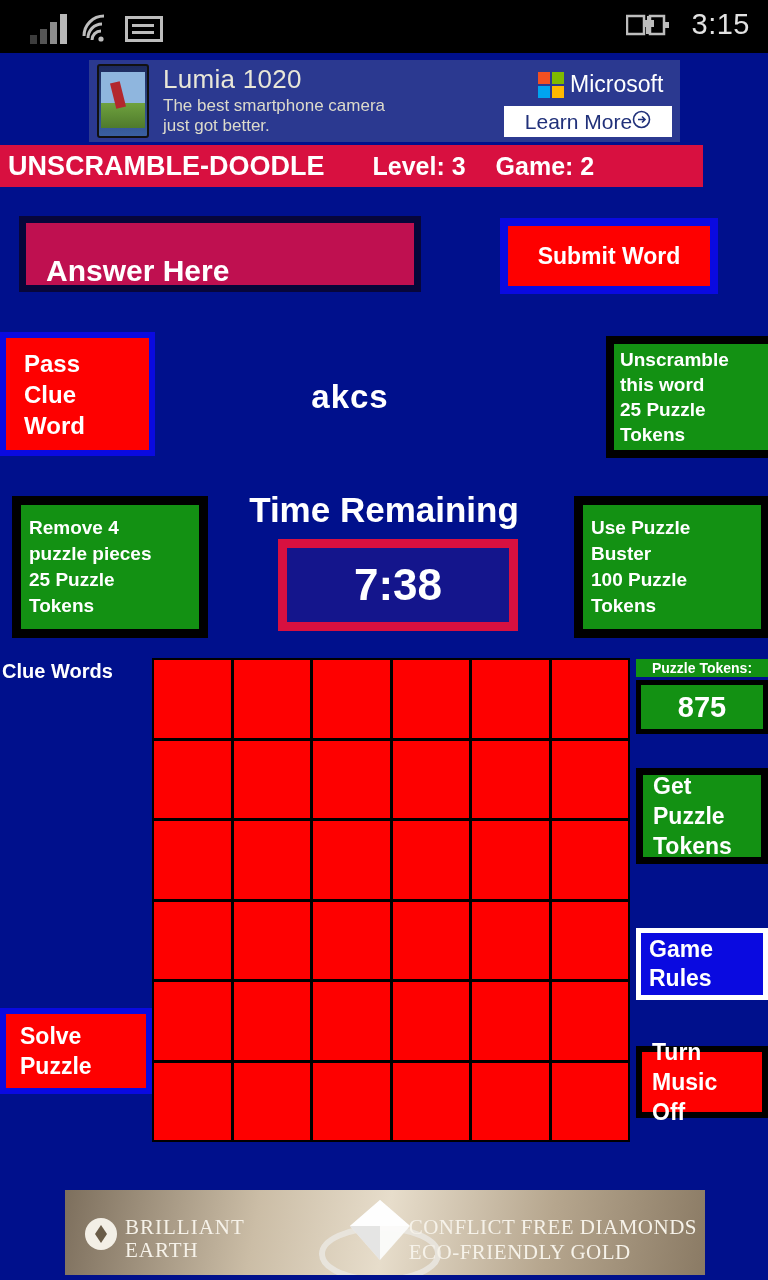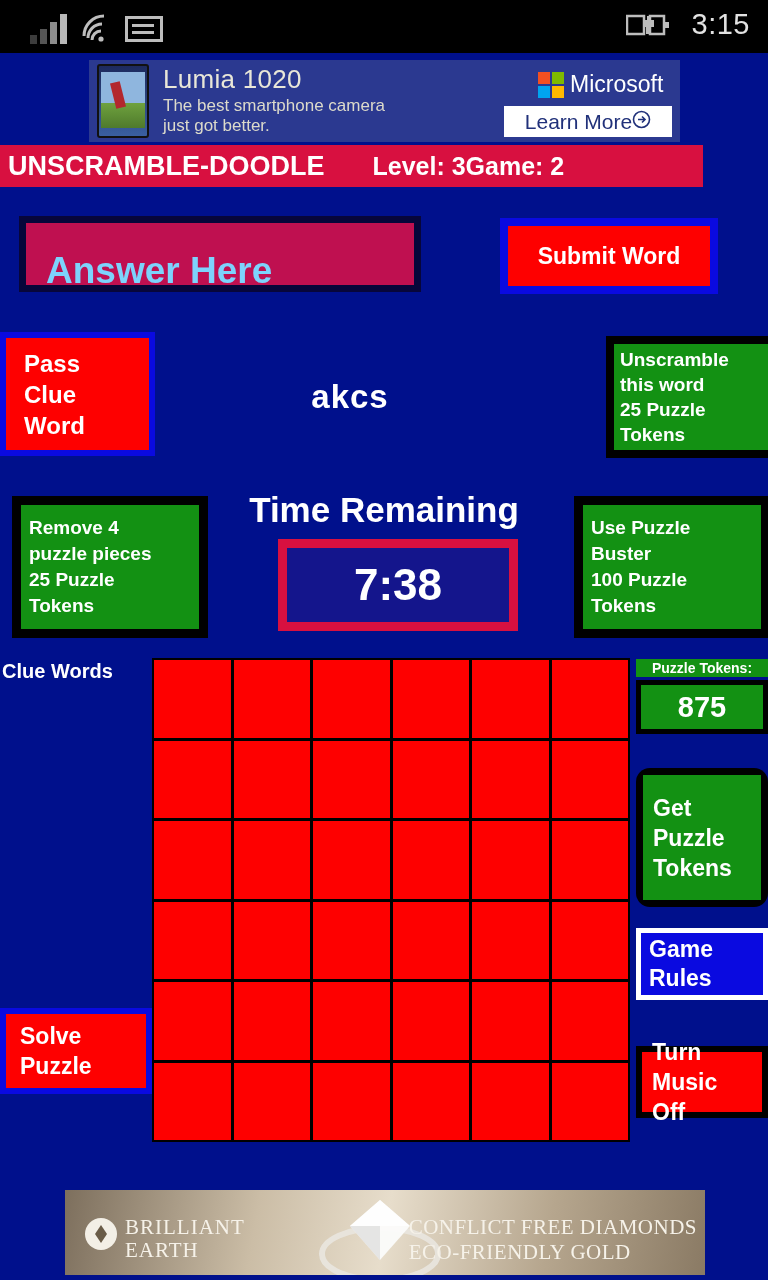--- a/index.html
+++ b/index.html
@@ -55,28 +55,28 @@
             font-size:23px; width:100px; }
   .ad-top .learn { position:absolute; right:8px; bottom:5px; width:168px; height:31px;
             background:#fff; color:#21317a; font-size:21px; display:flex;
             align-items:center; justify-content:center; }
 
   
   .titlebar { position:absolute; left:0; top:145px; width:703px; height:42px;
               background:#d81040; color:#fff; display:flex; align-items:center; }
   .titlebar .app { font-size:27px; font-weight:bold; margin-left:8px; }
   .titlebar .lvl { font-size:25px; font-weight:bold; margin-left:48px; }
-  .titlebar .gme { font-size:25px; font-weight:bold; }
+  .titlebar .gme { font-size:25px; font-weight:bold; margin-left:30px; }
 
   
   .answer-wrap { position:absolute; left:19px; top:216px; width:402px; height:76px;
                  background:#07063a; padding:7px; }
   .answer-box { width:100%; height:100%; background:#bf1050; display:flex;
                 align-items:center; }
-  .answer-ph { color:#7dd3fc; font-size:37px; font-weight:bold; margin-left:20px;margin-top:34px; }
+  .answer-ph { color:#ffffff; font-size:30px; font-weight:bold; margin-left:20px;margin-top:34px; }
   .submit-wrap { position:absolute; left:500px; top:218px; width:218px; height:76px;
                  background:#0a0ae0; padding:8px; }
   .submit-btn { width:100%; height:100%; background:#fe0000; color:#fff;
                 font-size:23px; font-weight:bold; display:flex; align-items:center;
                 justify-content:center; }
 
   
   .pass-wrap { position:absolute; left:0px; top:332px; width:155px; height:124px;
                background:#0a0ae0; padding:6px; }
   .pass-btn { width:100%; height:100%; background:#fe0000; color:#fff;
@@ -128,22 +128,22 @@
 
   
   .tok-hdr { position:absolute; left:636px; top:659px; width:132px; height:18px;
              background:#139113; color:#fff; font-size:14px; font-weight:bold;
              display:flex; align-items:center; justify-content:center; }
   .tok-wrap { position:absolute; left:636px; top:680px; width:132px; height:54px;
               background:#000; padding:5px; }
   .tok-box { width:100%; height:100%; background:#139113; color:#fff;
              font-size:29px; font-weight:bold; display:flex; align-items:center;
              justify-content:center; }
-  .get-wrap { position:absolute; left:636px; top:768px; width:132px; height:139px;
-              background:#000; padding:7px;border-radius:14px; }
+  .get-wrap { position:absolute; left:636px; top:768px; width:132px; height:96px;
+              background:#000; padding:7px; }
   .get-btn { width:100%; height:100%; background:#139113; color:#fff;
              font-size:23px; font-weight:bold; line-height:30px; padding-left:10px;
              display:flex; flex-direction:column; justify-content:center; }
   .rules-wrap { position:absolute; left:636px; top:928px; width:132px; height:72px;
                 background:#fff; padding:5px; }
   .rules-btn { width:100%; height:100%; background:#0a0ae0; color:#fff;
                font-size:23px; font-weight:bold; line-height:29px; padding-left:8px;
                display:flex; flex-direction:column; justify-content:center; }
   .music-wrap { position:absolute; left:636px; top:1046px; width:132px; height:72px;
                 background:#000; padding:6px; }

